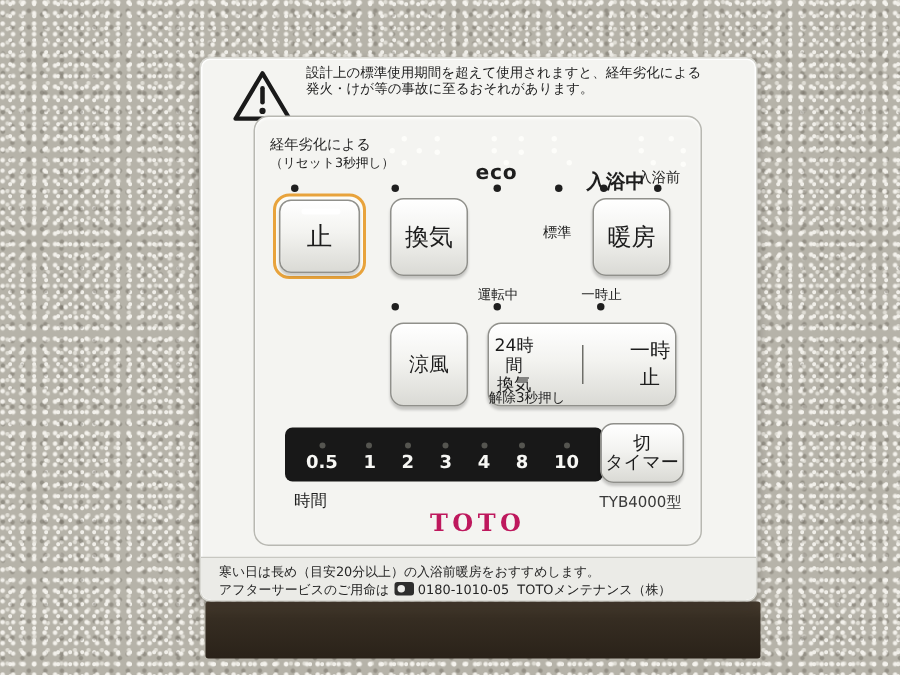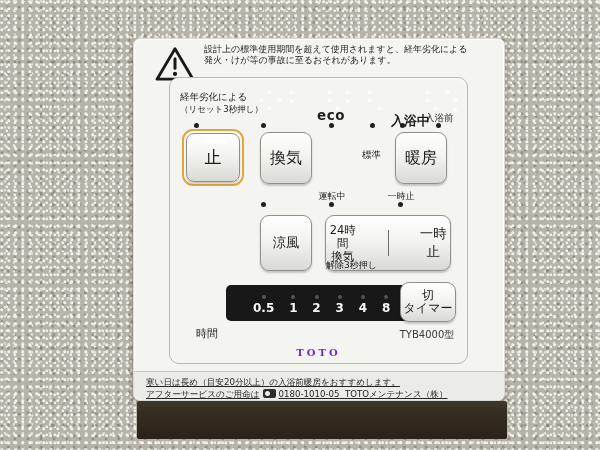--- a/index.html
+++ b/index.html
@@ -57,34 +57,34 @@
   .pausestat-lbl{left:214px;top:112px;width:34px;text-align:center;}
   .row2{top:137px;height:56px;}
   .wide-btn{left:155px;width:126px;flex-direction:row;justify-content:space-between;gap:28px;}
   .wide-btn .half{flex:1;display:flex;flex-direction:column;align-items:center;justify-content:center;}
   .wide-btn .divider{width:1px;height:26px;background:#6e6e69;}
   .h24{font-size:11.5px;line-height:13px;font-weight:500;}
   .pausebtn{font-size:13.5px;}
   .release-lbl{left:156px;top:181px;font-size:9px;}
   .strip{position:absolute;left:20px;top:207px;width:212px;height:36px;background:#181818;
     border-radius:5px;display:flex;align-items:center;justify-content:space-between;
-    padding:2px 16px 0 27px;box-sizing:border-box;margin-left:36px;}
+    padding:2px 16px 0 14px;box-sizing:border-box;}
   .cell{display:flex;flex-direction:column;align-items:center;}
   .cell .dot{width:4px;height:4px;border-radius:50%;background:#555550;margin-bottom:3px;}
   .cell .num{font-size:12px;font-weight:bold;color:#f7f7f4;line-height:12px;}
   .offtimer{left:230px;top:204px;width:56px;height:40px;font-size:12px;line-height:13px;font-weight:500;}
   .hours-lbl{left:26px;top:248px;font-size:11px;}
   .model-lbl{left:228px;top:250px;width:58px;font-size:10px;color:#3a3a3a;text-align:center;}
   .toto{position:absolute;left:0;bottom:5px;width:100%;text-align:center;
-    font-family:"DejaVu Serif","Liberation Serif",serif;font-weight:bold;font-size:10px;
-    letter-spacing:3px;color:#6d28d9;}
+    font-family:"DejaVu Serif","Liberation Serif",serif;font-weight:bold;font-size:16px;
+    letter-spacing:3px;color:#be185d;}
   
   .footer{position:absolute;left:0;right:0;top:332px;bottom:0;border-top:1px solid #c7c7c1;
     background:#ebebe7;border-radius:0 0 7px 7px;padding:4px 6px 0 12px;
-    font-size:8.6px;line-height:12px;color:#252525;box-sizing:border-box;white-space:nowrap;text-decoration:underline;}
+    font-size:8.6px;line-height:12px;color:#252525;box-sizing:border-box;white-space:nowrap;}
   .freedial{display:inline-block;width:13px;height:9px;background:#2d2d2d;border-radius:2px;
     vertical-align:-1px;margin:0 3px;position:relative;}
   .freedial::after{content:"";position:absolute;left:2px;top:2px;width:5px;height:5px;
     border-radius:50%;background:#ededea;}
 </style>
 </head>
 <body>
 
 <div class="scene">
   <div class="trim"></div>

